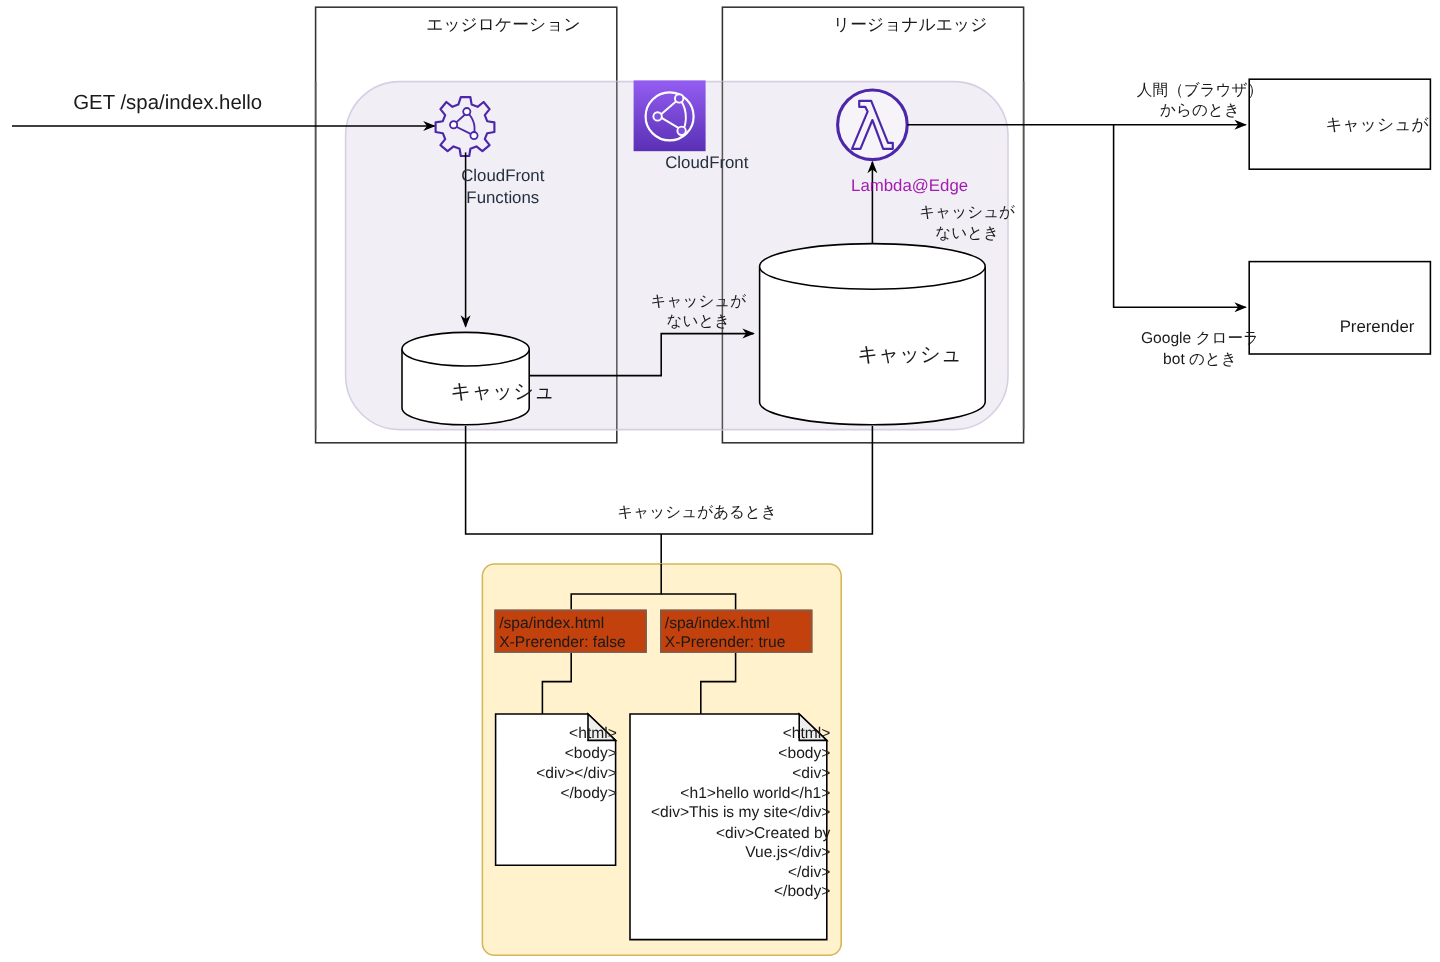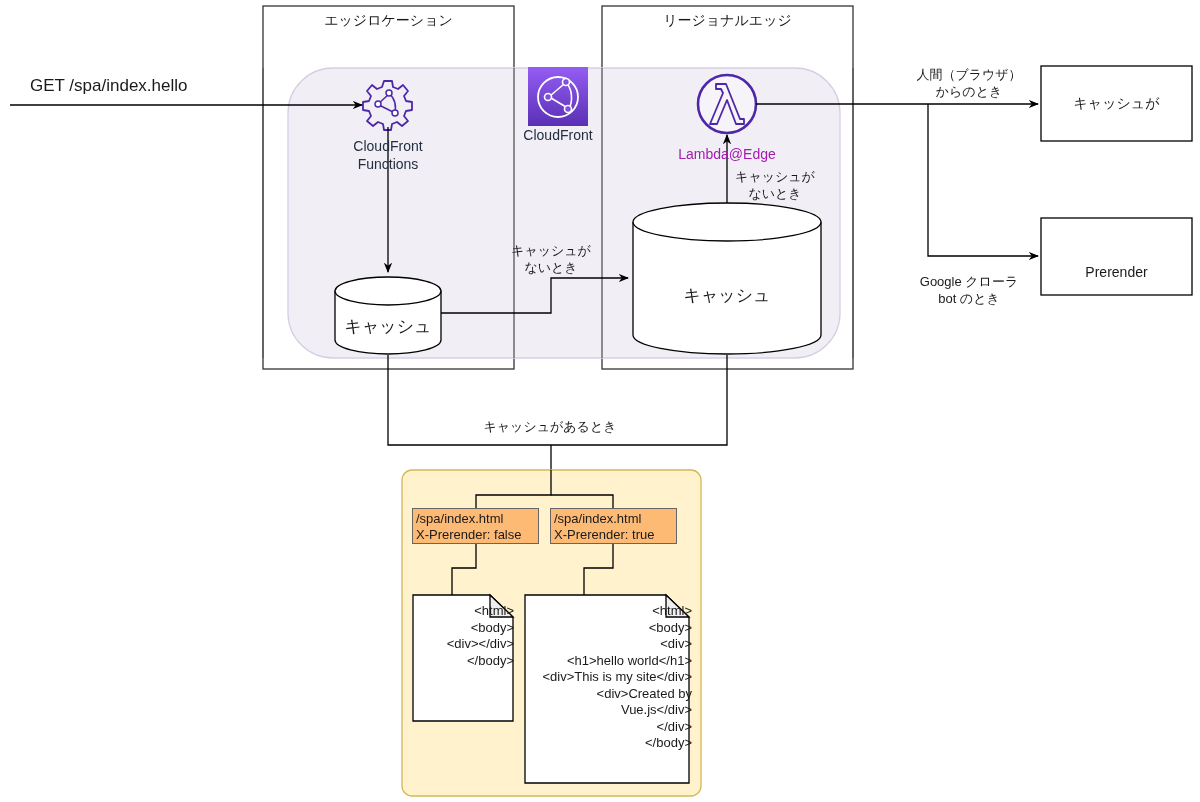--- a/index.html
+++ b/index.html
@@ -1,22 +1,22 @@
 <!DOCTYPE html>
 <html><head>
 <meta charset="utf-8">
 <style>
   html, body { margin: 0; padding: 0; background: #ffffff; }
   body { width: 1200px; height: 802px; position: relative; overflow: hidden;
          font-family: "Liberation Sans", "DejaVu Sans", sans-serif; color: #1a1a1a; }
   #stage { position: absolute; left: 0; top: 0; width: 1200px; height: 802px; }
-  .lbl { position: absolute; text-align: center; white-space: pre-line; line-height: 17px; font-size: 13px; }
+  .lbl { position: absolute; text-align: center; white-space: pre-line; line-height: 17px; font-size: 13px; margin-left: 31px; }
   .lbl-big { font-size: 17px; }
   .lbl-med { font-size: 14px; }
-  .header-box { position: absolute; background: #fdba74; border: 1px solid #666; box-sizing: border-box;
+  .header-box { position: absolute; background: #c2410c; border: 1px solid #666; box-sizing: border-box;
                 font-size: 13px; line-height: 16px; padding: 2px 3px; white-space: pre-line; text-align: left; }
   .doc-text { position: absolute; font-size: 13px; line-height: 16.5px; white-space: pre-line; text-align: right; }
 </style>
 </head>
 <body>
 
 <div id="stage">
   <svg width="1200" height="802" viewBox="0 0 1200 802" xmlns="http://www.w3.org/2000/svg" style="position:absolute;left:0;top:0;">
     <defs>
       <marker id="arrow" viewBox="0 0 10 10" refX="9" refY="5" markerWidth="8" markerHeight="8" orient="auto-start-reverse">

